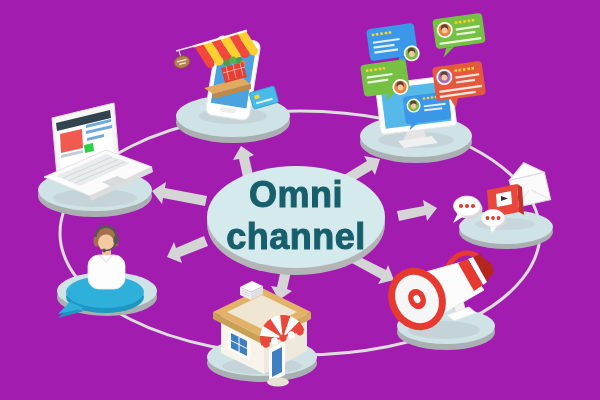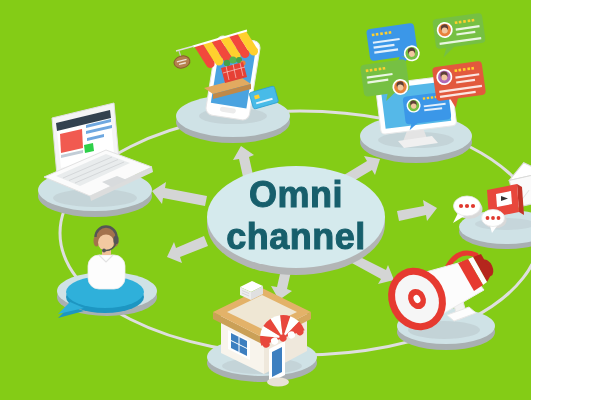--- a/index.html
+++ b/index.html
@@ -1,16 +1,16 @@
 <!DOCTYPE html>
 <html><head>
 <meta charset="utf-8">
 <style>
   html,body{margin:0;padding:0;background:#ffffff;}
-  .stage{position:relative;width:531px;height:400px;background:#84cc16;overflow:hidden;
+  .stage{position:relative;width:600px;height:400px;background:#a21caf;overflow:hidden;
          font-family:"Liberation Sans",sans-serif;}
   svg{display:block;}
   .title-text{font-family:"Liberation Sans",sans-serif;font-weight:bold;font-size:36px;
               letter-spacing:.5px;text-anchor:middle;}
 </style>
 </head>
 <body>
 
 <div class="stage">
 <svg width="600" height="400" viewBox="0 0 600 400">

